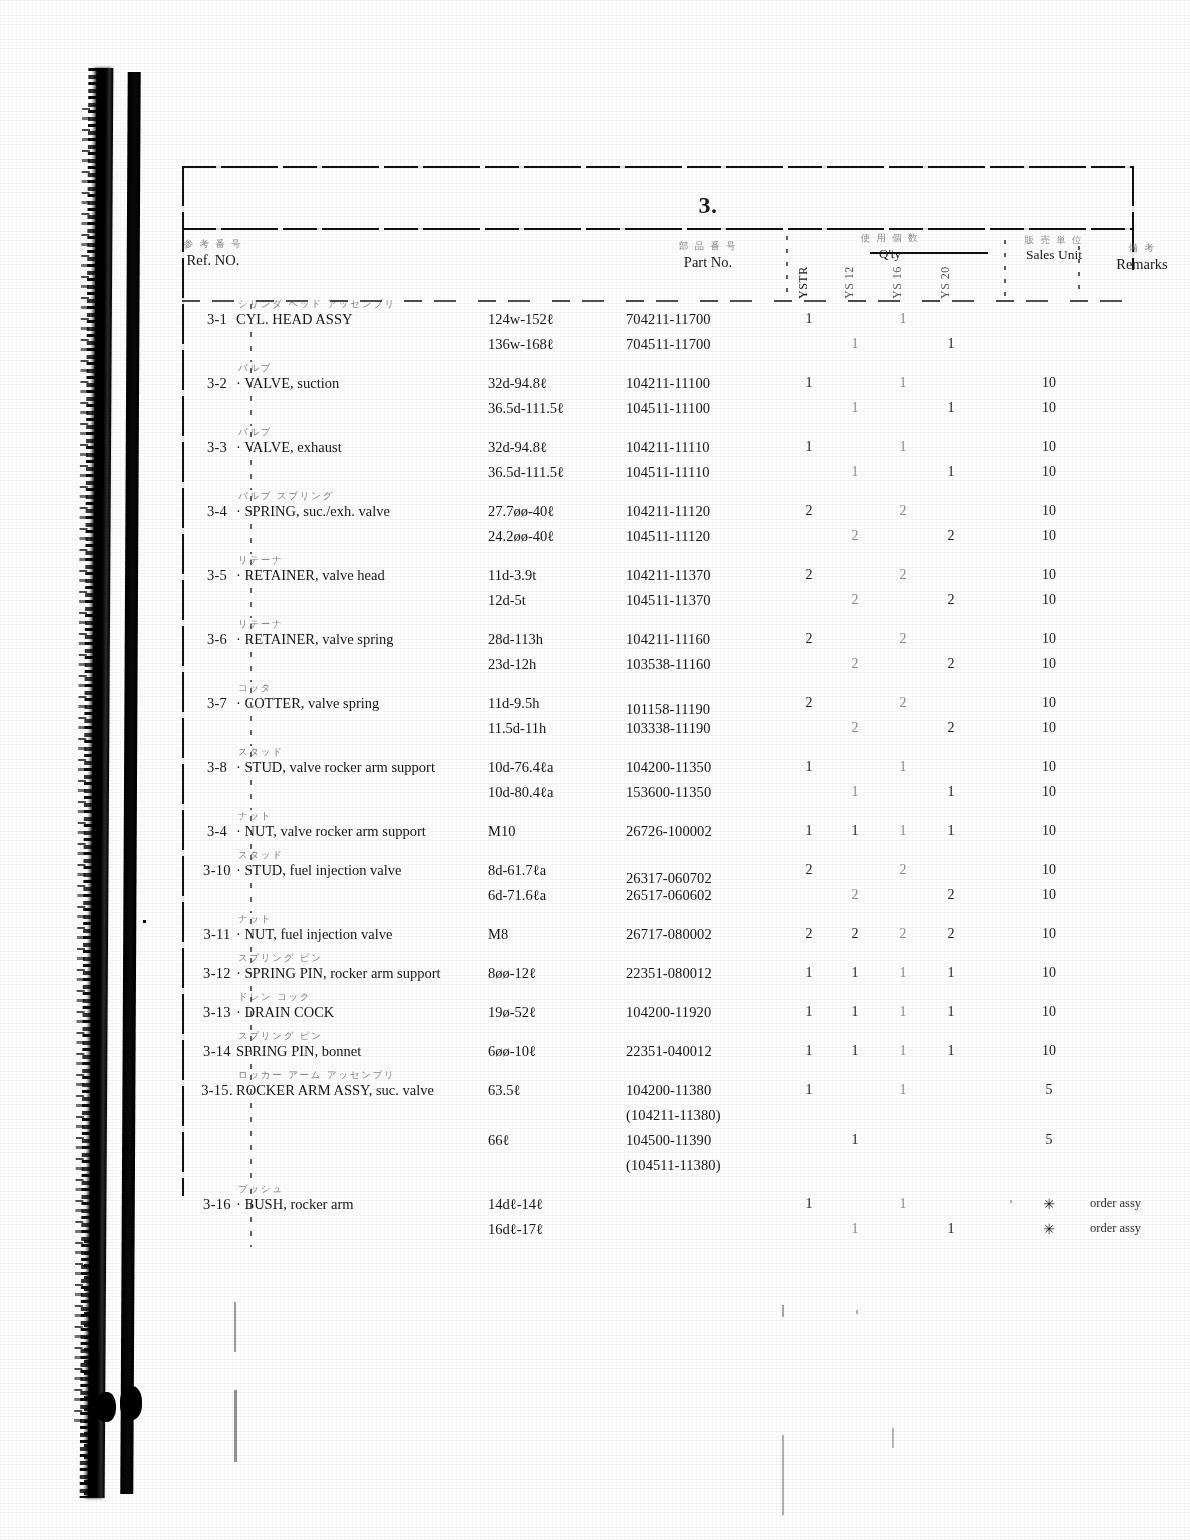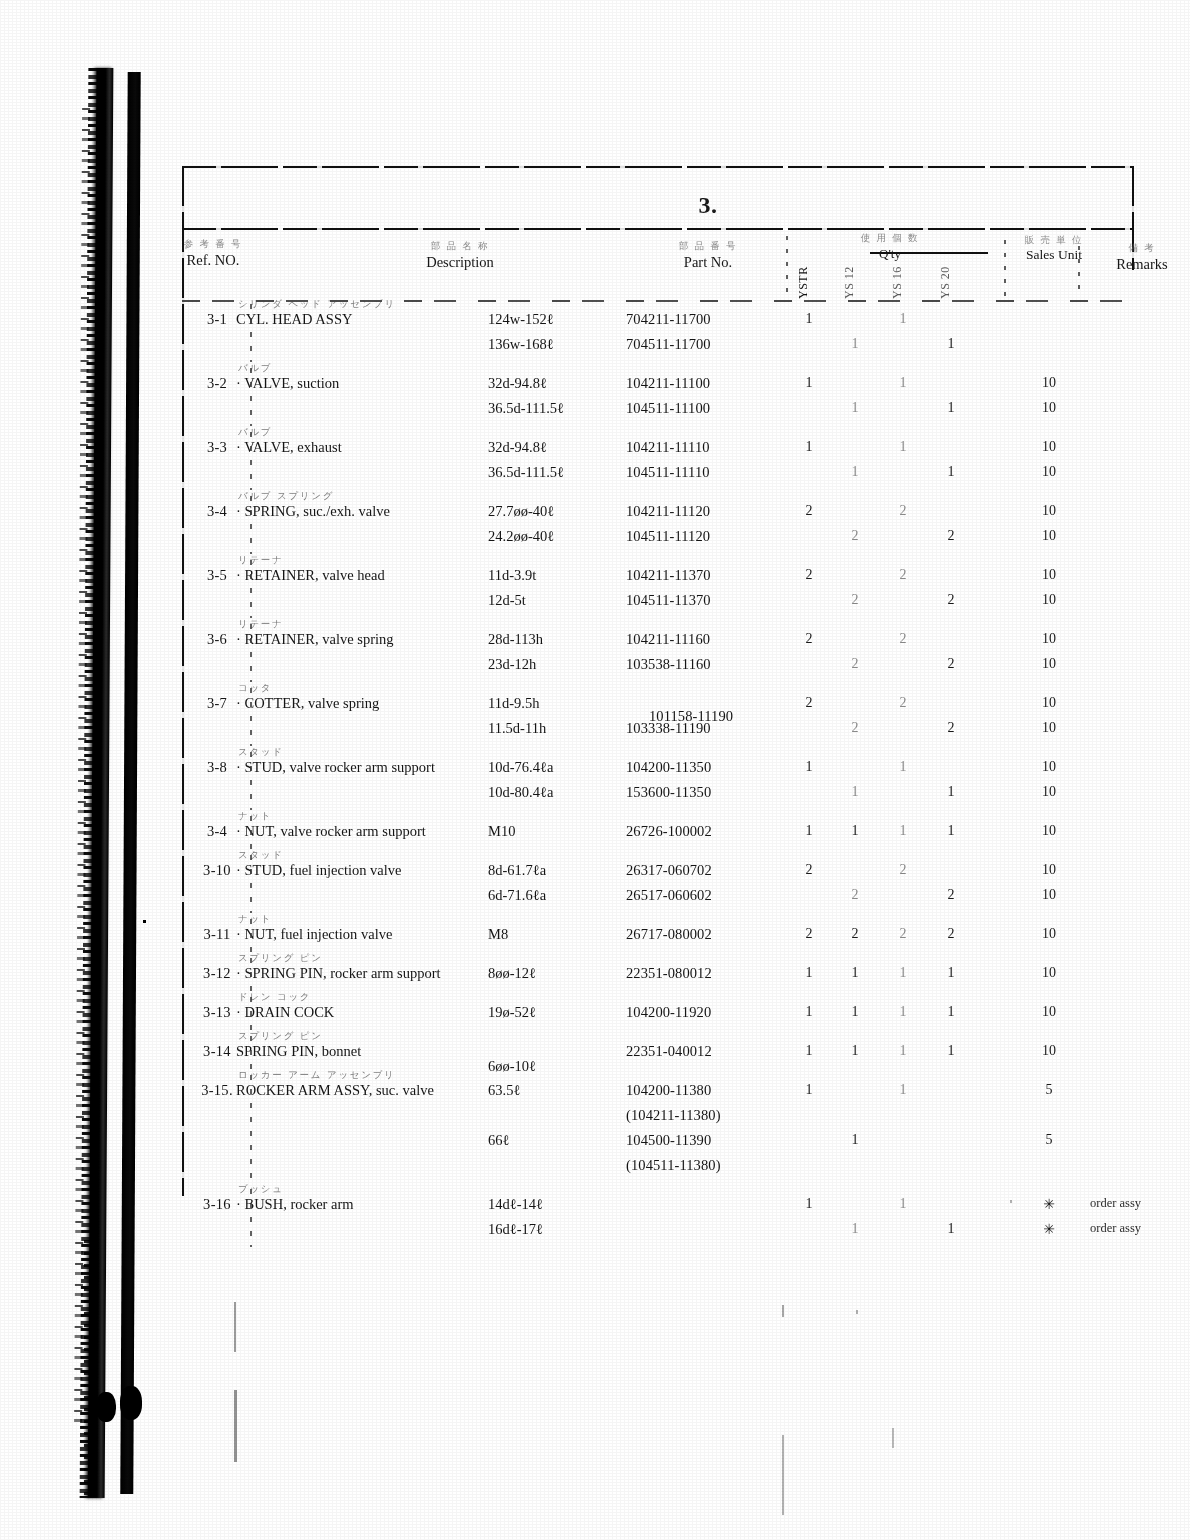--- a/index.html
+++ b/index.html
@@ -278,24 +278,20 @@
     <span id="section-no">3.</span>
   </div>
 
   <div class="rule rule-h" style="left:4px; top:68px; width:950px;"></div>
   <div class="rule rule-h faint" style="left:4px; top:140px; width:950px;"></div>
   <div id="hdr-qty-underline"></div>
 
   <div class="hdr" id="hdr-ref">
     <span class="jp">参 考 番 号</span>
     <span class="en">Ref. NO.</span>
-  </div>
-  <div class="hdr" id="hdr-desc">
-    <span class="jp">部 品 名 称</span>
-    <span class="en">Description</span>
   </div>
   <div class="hdr" id="hdr-part">
     <span class="jp">部 品 番 号</span>
     <span class="en">Part No.</span>
   </div>
   <div class="hdr" id="hdr-qty">
     <span class="jp">使 用 個 数</span>
     <span class="en">Q'ty</span>
   </div>
   <div class="hdr" id="hdr-sales">
@@ -448,21 +444,21 @@
         <div class="q q3" style="top: 28px;">2</div>
         <div class="sales" style="top: 28px;">10</div>
         <div class="rem" style="top: 28px;"></div>
       </div>
       <div class="prow" style="position: absolute; left: 0px; top: 384px; height: 50px;">
         <div class="cell c-kana" style="top: -12px;">コッタ</div>
         <div class="cell c-ref" style="top: 3px;">3-7</div>
         <div class="cell c-desc" style="top: 3px;">· COTTER, valve spring</div>
         <div class="rowsep" style="top: -4px; height: 58px;"></div>
         <div class="cell c-dim" style="top: 3px;">11d-9.5h</div>
-        <div class="cell c-part" style="top: 16px; margin-left: 23px;">101158-11190</div>
+        <div class="cell c-part" style="top: 9px;">101158-11190</div>
         <div class="q q0" style="top: 3px;">2</div>
         <div class="q q1" style="top: 3px;"></div>
         <div class="q q2 faded" style="top: 3px;">2</div>
         <div class="q q3" style="top: 3px;"></div>
         <div class="sales" style="top: 3px;">10</div>
         <div class="rem" style="top: 3px;"></div>
         <div class="cell c-dim" style="top: 28px;">11.5d-11h</div>
         <div class="cell c-part" style="top: 28px;">103338-11190</div>
         <div class="q q0" style="top: 28px;"></div>
         <div class="q q1 faded" style="top: 28px;">2</div>
@@ -506,21 +502,21 @@
         <div class="q q3" style="top: 3px;">1</div>
         <div class="sales" style="top: 3px;">10</div>
         <div class="rem" style="top: 3px;"></div>
       </div>
       <div class="prow" style="position: absolute; left: 0px; top: 551px; height: 50px;">
         <div class="cell c-kana" style="top: -12px;">スタッド</div>
         <div class="cell c-ref" style="top: 3px;">3-10</div>
         <div class="cell c-desc" style="top: 3px;">· STUD, fuel injection valve</div>
         <div class="rowsep" style="top: -4px; height: 58px;"></div>
         <div class="cell c-dim" style="top: 3px;">8d-61.7ℓa</div>
-        <div class="cell c-part" style="top: 3px;">26317-060702</div>
+        <div class="cell c-part" style="top: 11px;">26317-060702</div>
         <div class="q q0" style="top: 3px;">2</div>
         <div class="q q1" style="top: 3px;"></div>
         <div class="q q2 faded" style="top: 3px;">2</div>
         <div class="q q3" style="top: 3px;"></div>
         <div class="sales" style="top: 3px;">10</div>
         <div class="rem" style="top: 3px;"></div>
         <div class="cell c-dim" style="top: 28px;">6d-71.6ℓa</div>
         <div class="cell c-part" style="top: 28px;">26517-060602</div>
         <div class="q q0" style="top: 28px;"></div>
         <div class="q q1 faded" style="top: 28px;">2</div>
@@ -569,21 +565,21 @@
         <div class="q q2 faded" style="top: 3px;">1</div>
         <div class="q q3" style="top: 3px;">1</div>
         <div class="sales" style="top: 3px;">10</div>
         <div class="rem" style="top: 3px;"></div>
       </div>
       <div class="prow" style="position: absolute; left: 0px; top: 732px; height: 25px;">
         <div class="cell c-kana" style="top: -12px;">スプリング ピン</div>
         <div class="cell c-ref" style="top: 3px;">3-14</div>
         <div class="cell c-desc" style="top: 3px;">SPRING PIN, bonnet</div>
         <div class="rowsep" style="top: -4px; height: 33px;"></div>
-        <div class="cell c-dim" style="top: 18px;">6øø-10ℓ</div>
+        <div class="cell c-dim" style="top: 3px;">6øø-10ℓ</div>
         <div class="cell c-part" style="top: 3px;">22351-040012</div>
         <div class="q q0" style="top: 3px;">1</div>
         <div class="q q1" style="top: 3px;">1</div>
         <div class="q q2 faded" style="top: 3px;">1</div>
         <div class="q q3" style="top: 3px;">1</div>
         <div class="sales" style="top: 3px;">10</div>
         <div class="rem" style="top: 3px;"></div>
       </div>
       <div class="prow" style="position: absolute; left: 0px; top: 771px; height: 100px;">
         <div class="cell c-kana" style="top: -12px;">ロッカー アーム アッセンブリ</div>

